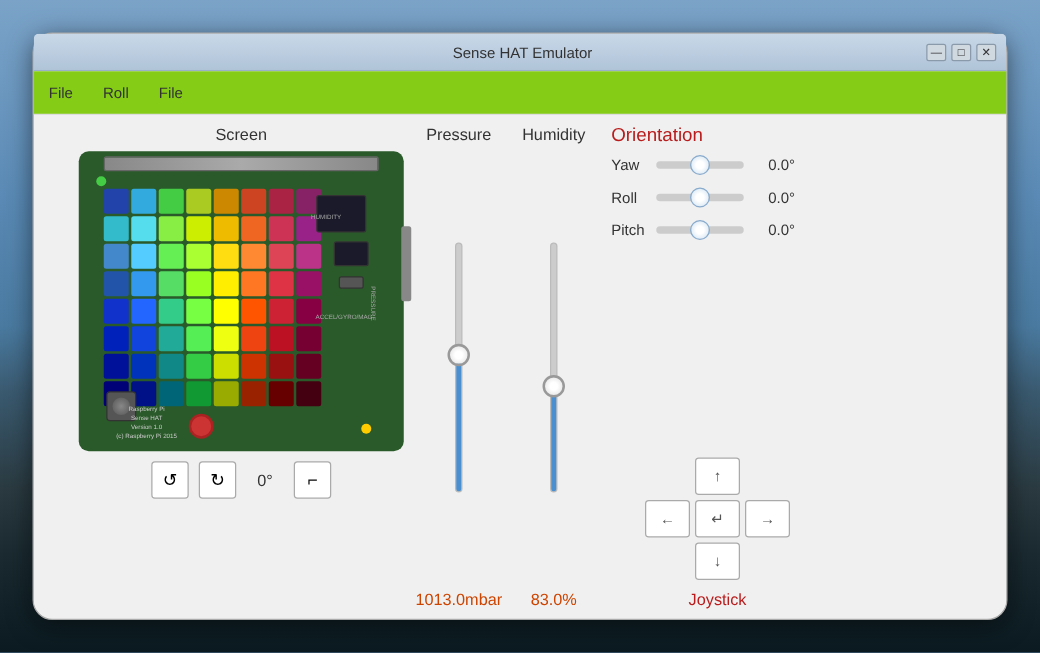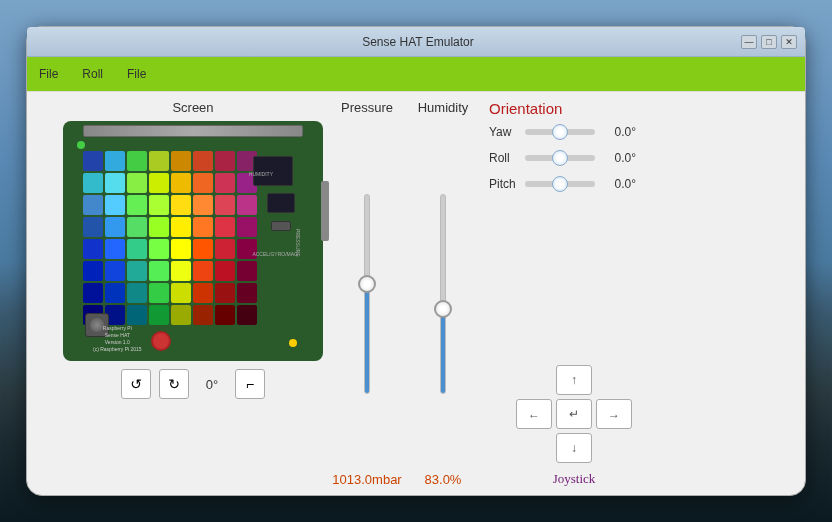--- a/index.html
+++ b/index.html
@@ -359,24 +359,23 @@
     .joystick-section {
       margin-top: auto;
       display: flex;
       flex-direction: column;
       align-items: center;
       gap: 4px;
     }
 
     .joystick-label {
       font-size: 13px;
-      color: #701a75;
+      color: #b91c1c;
       margin-top: 4px;
       text-align: center;
-      font-family: Liberation Serif, serif;
     }
 
     .joystick-row {
       display: flex;
       gap: 4px;
       justify-content: center;
     }
 
     .joystick-btn {
       width: 36px;

